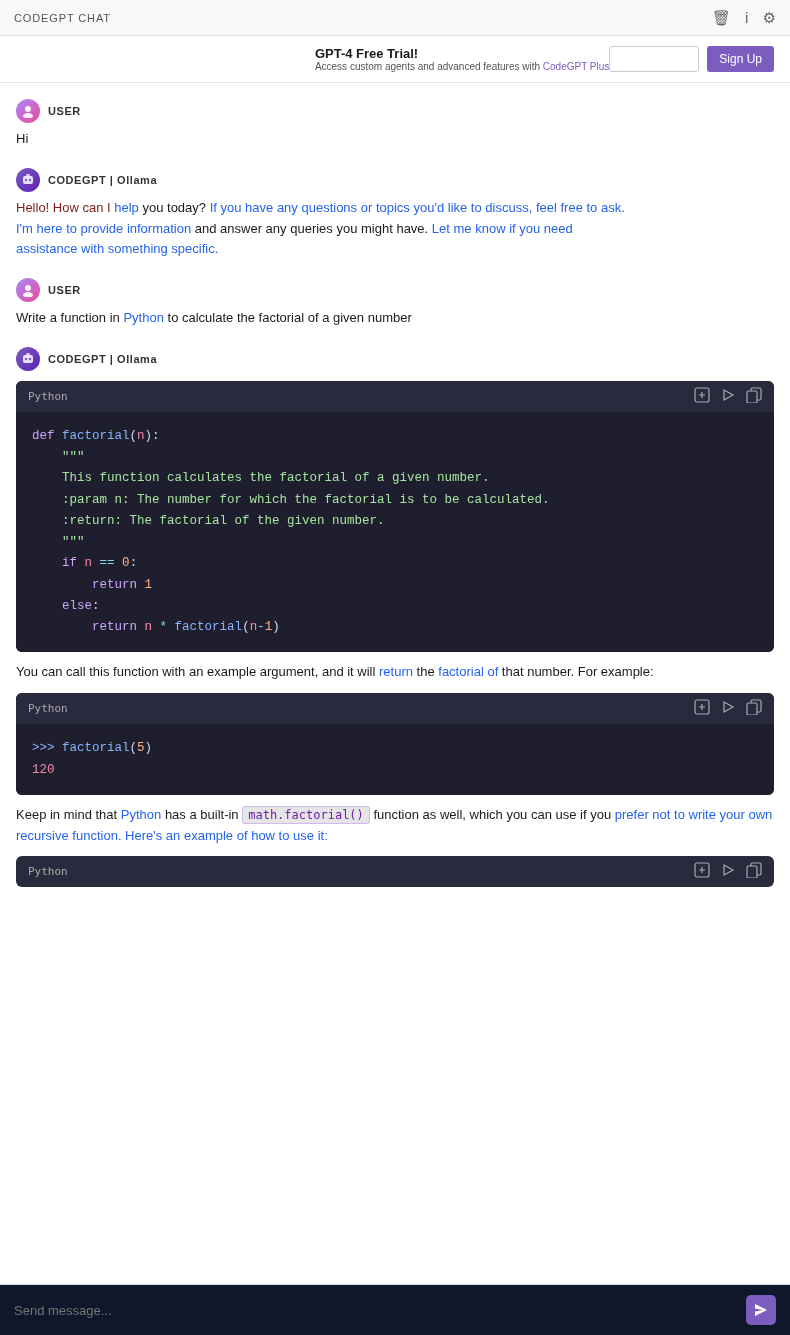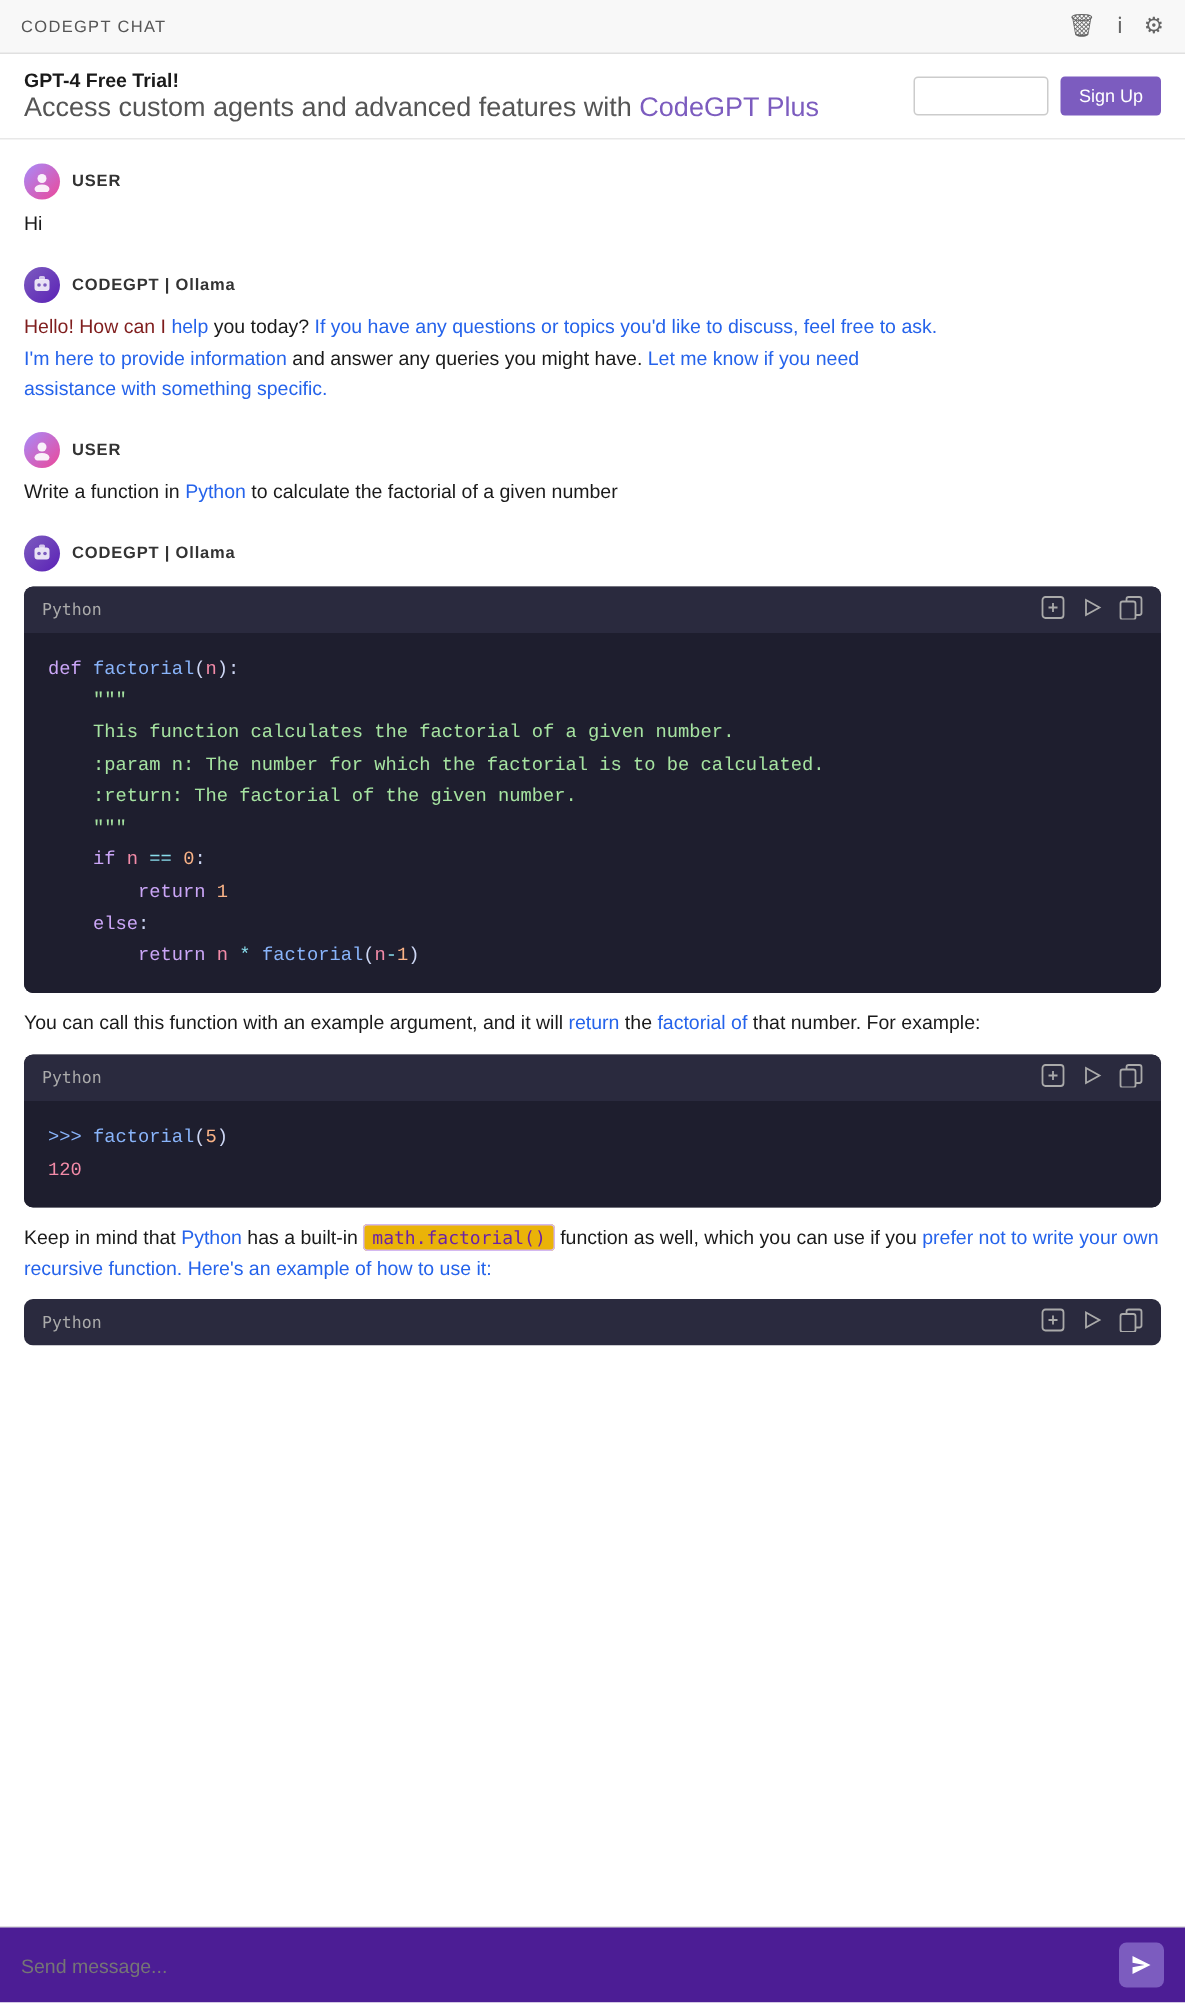--- a/index.html
+++ b/index.html
@@ -39,33 +39,33 @@
       color: #666;
       cursor: pointer;
       font-size: 15px;
       line-height: 1;
     }
 
     
     .banner {
       display: flex;
       align-items: center;
-      justify-content: space-between;
+      justify-content: flex-end;
       padding: 10px 16px;
       border-bottom: 1px solid #e8e8e8;
       background: #fff;
     }
     .banner-text-wrap {}
     .banner-title {
       font-weight: 700;
       font-size: 13px;
       color: #1a1a1a;
     }
     .banner-subtitle {
-      font-size: 18px;
+      font-size: 10px;
       color: #555;
     }
     .banner-subtitle a {
       color: #7c5cbf;
       text-decoration: none;
     }
     .banner-actions {
       display: flex;
       align-items: center;
       gap: 8px;
@@ -186,42 +186,42 @@
     .str { color: #a6e3a1; } 
     .num { color: #fab387; } 
     .op { color: #89dceb; } 
     .red { color: #f38ba8; } 
     .white { color: #cdd6f4; }
     .prompt { color: #89b4fa; }
     .out { color: #f38ba8; }
 
     
     .inline-code {
-      background: #eab308;
+      background: #e5e5e5;
       border: 1px solid #d4b8f0;
       color: #6b21a8;
       font-family: monospace;
       font-size: 12px;
       padding: 1px 5px;
       border-radius: 3px;
     }
 
     
     .chat-area::-webkit-scrollbar { width: 4px; }
     .chat-area::-webkit-scrollbar-track { background: transparent; }
     .chat-area::-webkit-scrollbar-thumb { background: #ddd; border-radius: 2px; }
 
     
     .input-area {
       border-top: 1px solid #e0e0e0;
       padding: 10px 14px;
       display: flex;
       align-items: center;
       gap: 10px;
-      background: #4c1d95;
+      background: #0f172a;
       min-height: 48px;
       justify-content: flex-end;
     }
     .input-field {
       flex: 1;
       border: none;
       outline: none;
       font-size: 13px;
       color: #888;
       background: transparent;

